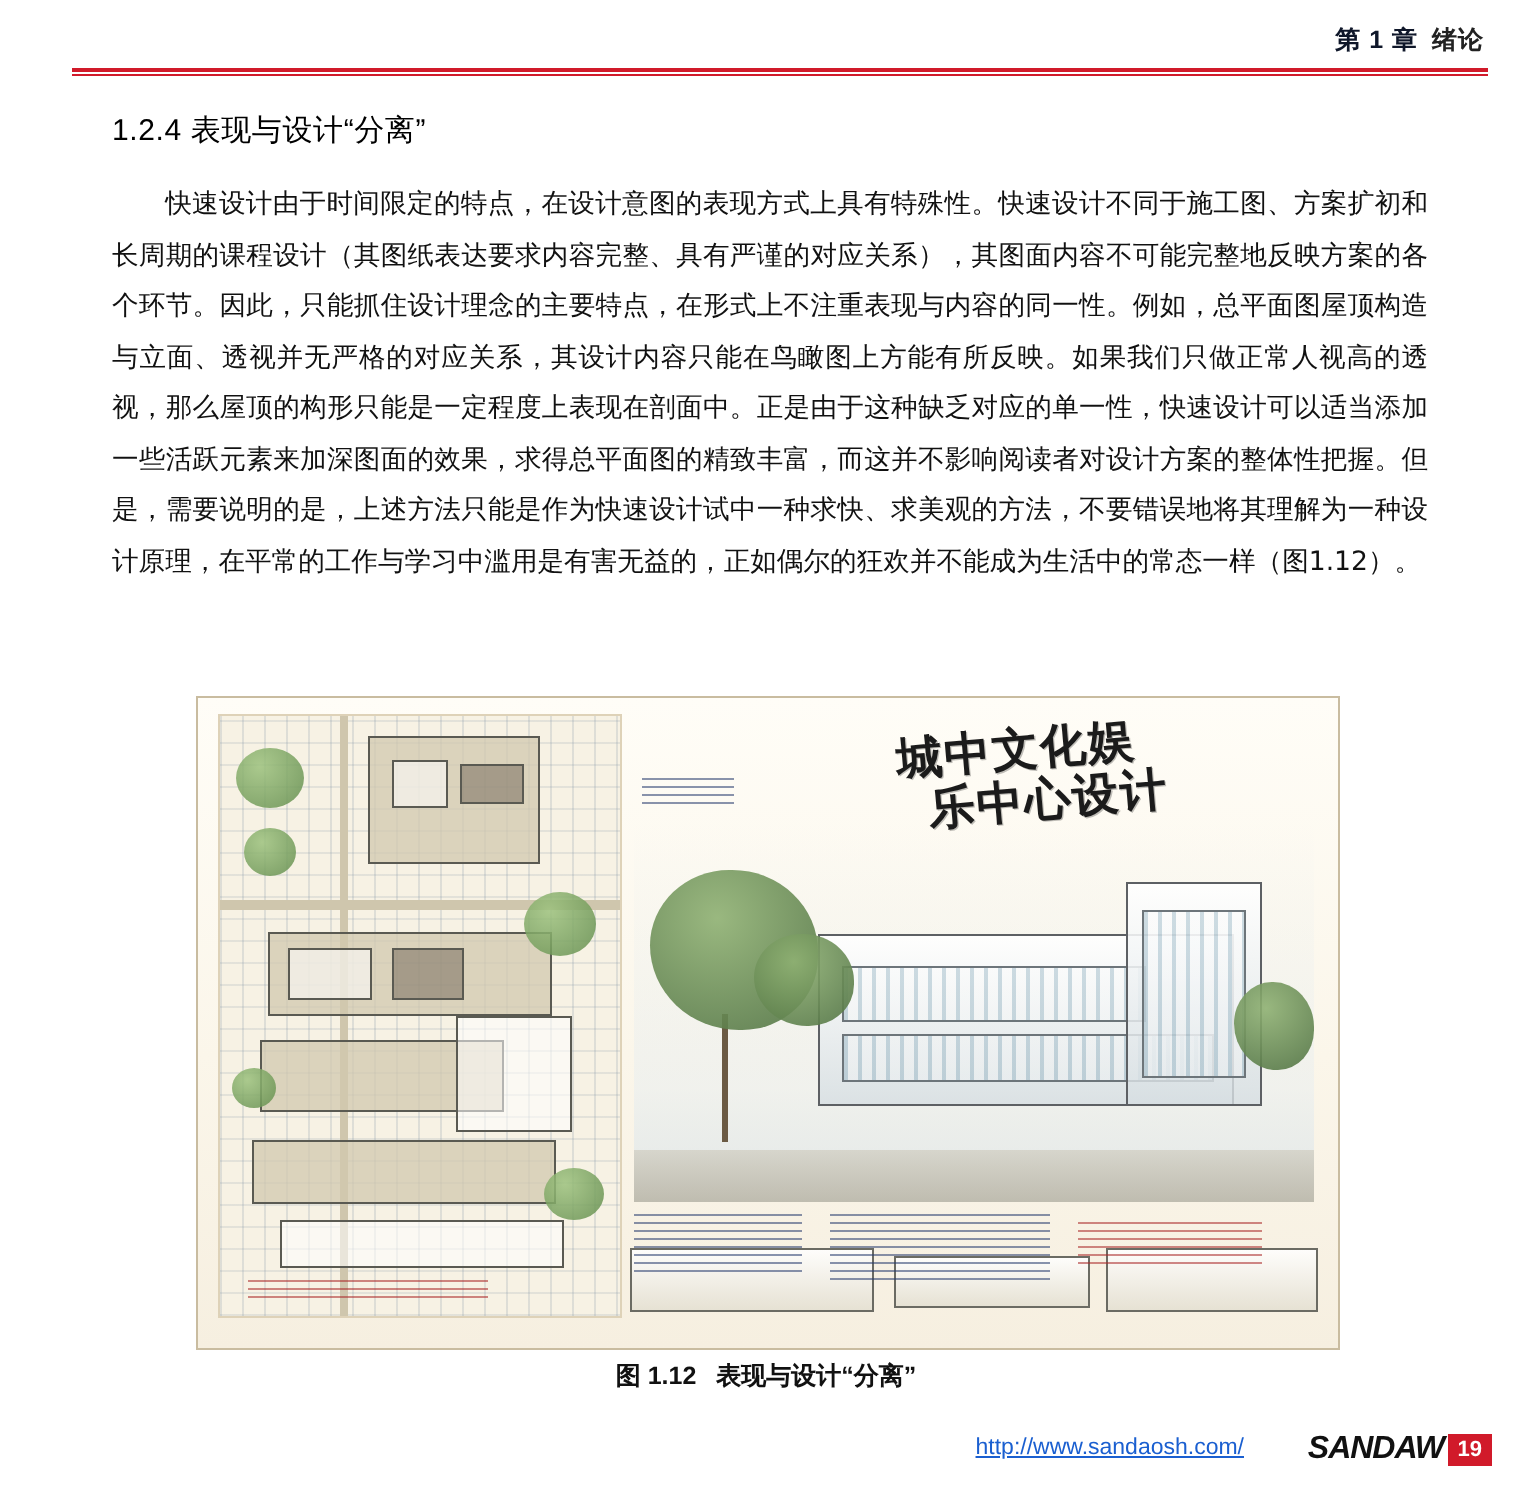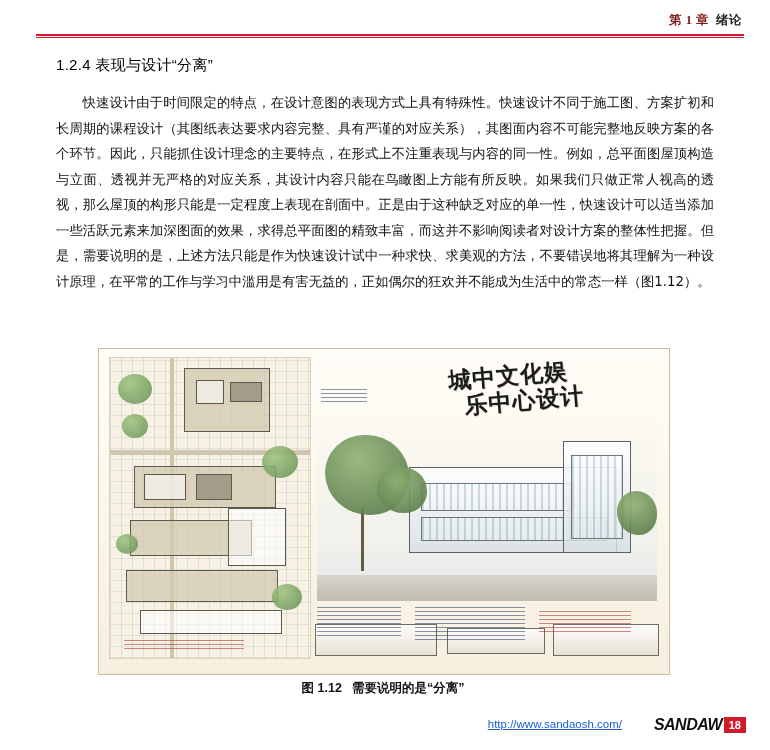--- a/index.html
+++ b/index.html
@@ -43,22 +43,21 @@
   .header-text {
     position: absolute;
     right: 28px;
     top: 12px;
     font-size: 12.5px;
     font-weight: bold;
     color: #222;
     letter-spacing: 0.5px;
   }
   .header-text .chap {
-    color: #7f1d1d;
-    font-family: Liberation Serif, serif;
+    color: #0f172a;
   }
   .header-text .chap-title {
     margin-left: 7px;
   }
 
   
   .section-heading {
     position: absolute;
     left: 56px;
     top: 56px;
@@ -342,21 +341,21 @@
       <div class="strip" style="left:238px;top:6px;width:104px;height:30px;"></div>
     </div>
 
     <div class="scribble" style="left:218px;top:258px;width:84px;height:30px;"></div>
     <div class="scribble" style="left:316px;top:258px;width:110px;height:34px;"></div>
     <div class="scribble red" style="left:440px;top:262px;width:92px;height:22px;"></div>
     <div class="scribble" style="left:222px;top:40px;width:46px;height:14px;"></div>
   </div>
 
   <div class="fig-caption">
-    <span class="num">图 1.12</span><span>需要说明的是“分离”</span>
+    <span class="num">图 1.12</span><span>表现与设计“分离”</span>
   </div>
 </div>
 
 <div class="page-footer">
   <a class="footer-url" href="#">http://www.sandaosh.com/</a>
   <div class="footer-brand">SANDAW</div>
-  <div class="footer-pagebox">18</div>
+  <div class="footer-pagebox">19</div>
 </div>
 
 </body></html>

